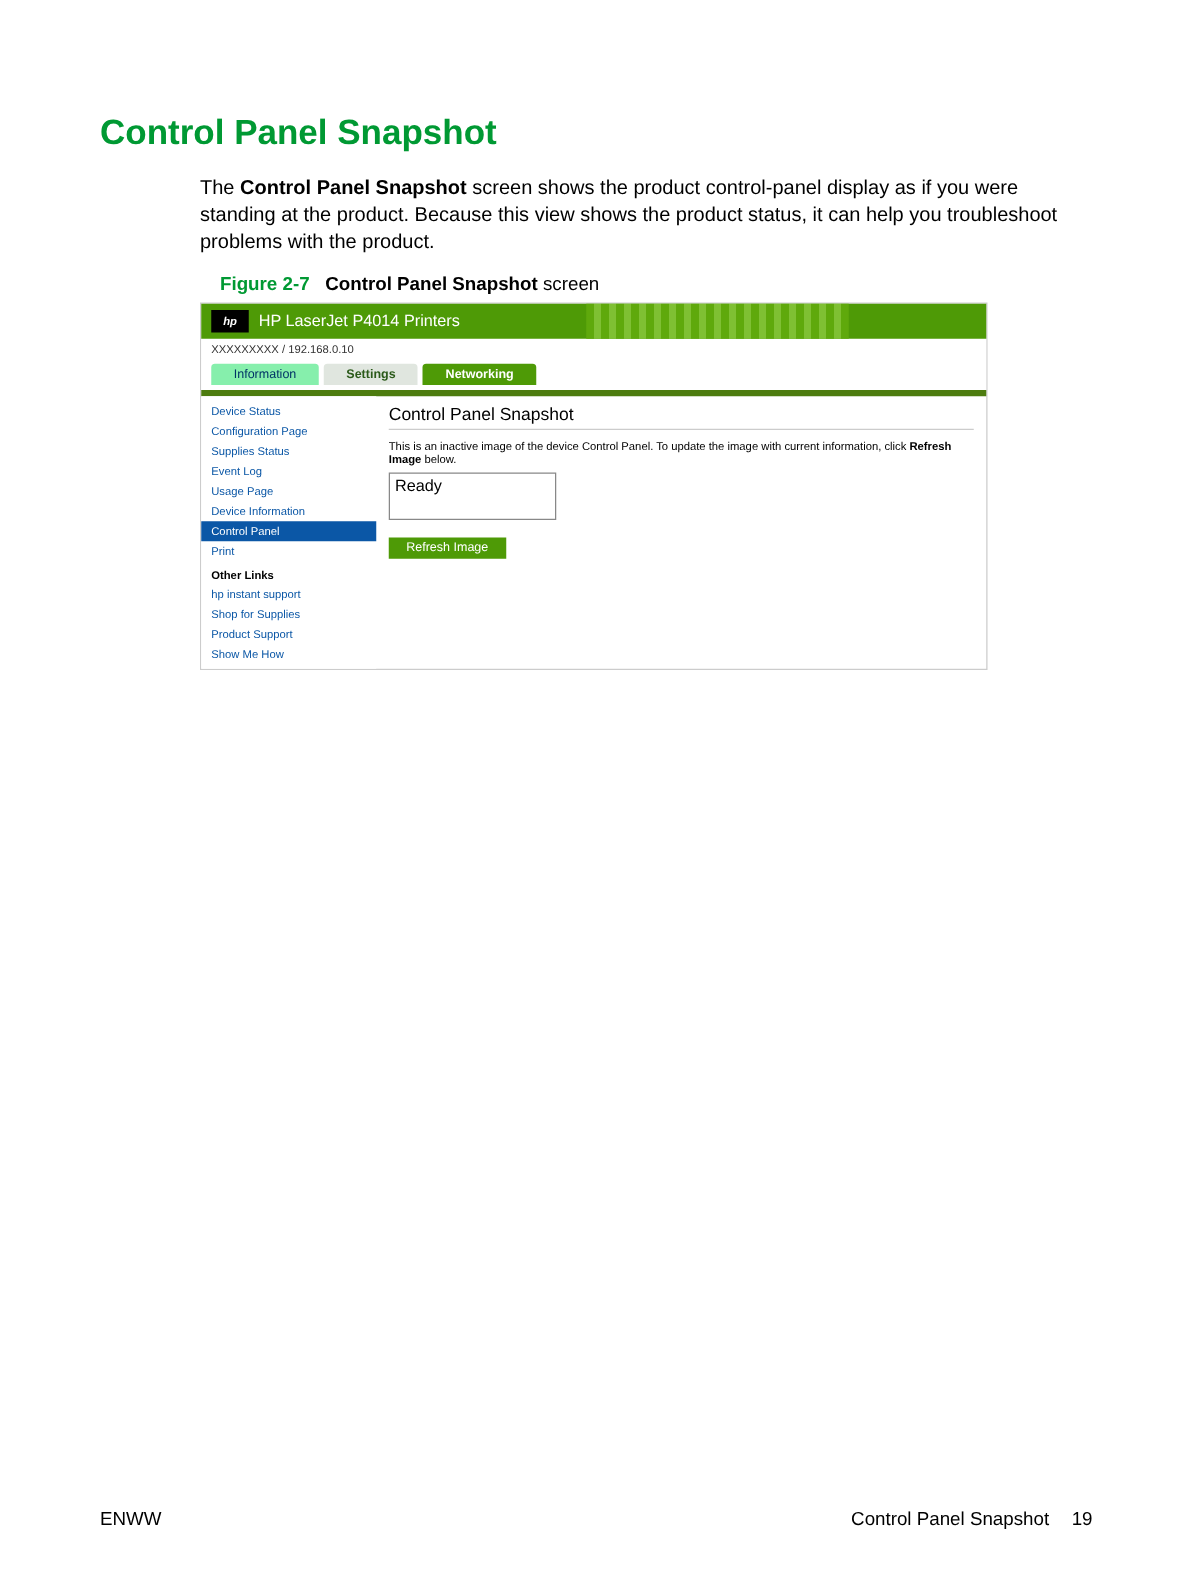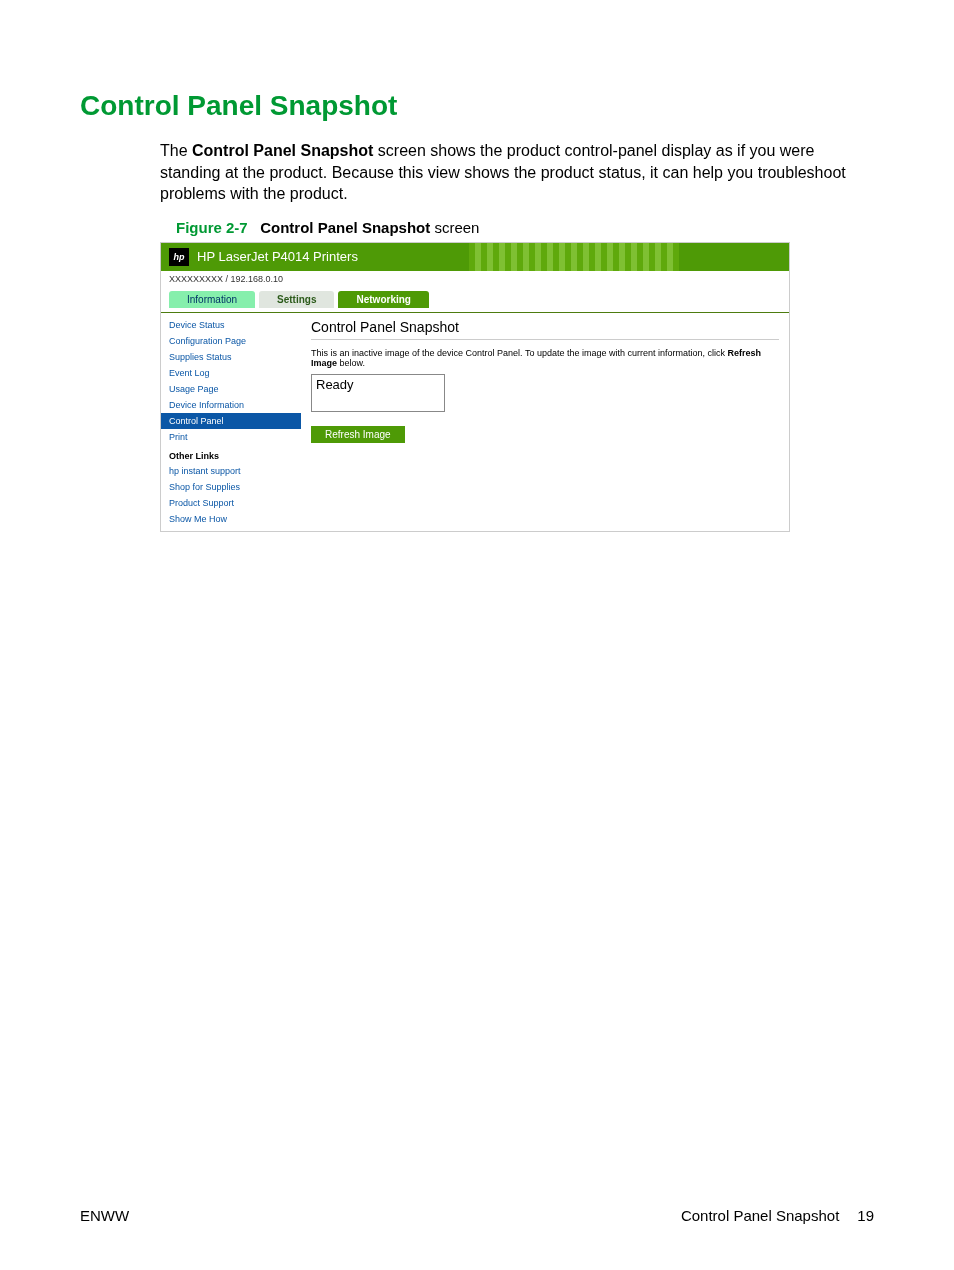--- a/index.html
+++ b/index.html
@@ -10,31 +10,31 @@
   .para { font-size: 16px; line-height: 1.35; margin-bottom: 14px; }
   .note-row { display: flex; align-items: flex-start; gap: 10px; margin-left: 50px; margin-bottom: 22px; }
   .note-icon svg { width: 20px; height: 20px; stroke: #444; fill: none; stroke-width: 1.4; }
   .note-label { color: #009933; font-weight: bold; font-size: 16px; margin-right: 6px; }
   .note-text { font-size: 16px; }
   .figure-caption { margin-left: 96px; font-size: 15px; margin-bottom: 6px; }
   .figure-caption .fig-num { color: #009933; font-weight: bold; }
   .figure-caption .fig-bold { font-weight: bold; }
   .screenshot-wrap { margin-left: 80px; width: 630px; border: 1px solid #ccc; font-size: 10px; background: #fff; }
   .ss-header { height: 28px; background: #4e9a06; display: flex; align-items: center; position: relative; }
-  .ss-hp-badge { width: 20px; height: 18px; background: #000; margin: 0 8px; display:flex; align-items:center; justify-content:center; }
+  .ss-hp-badge { width: 30px; height: 18px; background: #000; margin: 0 8px; display:flex; align-items:center; justify-content:center; }
   .ss-hp-badge span { color: #fff; font-size: 9px; font-style: italic; font-weight: bold; }
   .ss-title { color: #fff; font-size: 13px; }
   .ss-banner { position: absolute; right: 110px; top: 0; width: 210px; height: 28px; background: repeating-linear-gradient(90deg,#5fa90c,#5fa90c 6px,#7fc033 6px,#7fc033 12px); }
   .ss-addr { padding: 3px 8px; font-size: 9px; color: #333; background: #fff; }
   .ss-tabs { display: flex; gap: 4px; padding: 4px 8px; background: #fff; }
   .ss-tab { padding: 3px 18px; border-radius: 3px 3px 0 0; color: #003366; font-size: 10px; cursor: default; }
   .ss-tab.active { background: #e0e6df; color: #2b5a1a; font-weight: bold; }
   .ss-tab.plain { background: #86efac; }
   .ss-tab.net { background: #4e9a06; color: #fff; font-weight: bold; }
-  .ss-body { display: flex; border-top: 1px solid #4d7c0f; }
+  .ss-body { display: flex; border-top: 5px solid #4d7c0f; }
   .ss-side { width: 140px; background: #fff; padding: 4px 0; }
   .ss-side-item { padding: 3px 8px; color: #0b57a6; font-size: 9px; cursor: default; }
   .ss-side-item.selected { background: #0b57a6; color: #fff; }
   .ss-side-head { padding: 6px 8px 2px 8px; font-weight: bold; font-size: 9px; color:#000; }
   .ss-main { flex: 1; padding: 6px 10px 18px 10px; }
   .ss-main-title { font-size: 14px; margin-bottom: 8px; padding-bottom: 4px; border-bottom: 1px solid #ccc; width: 100%; }
   .ss-desc { font-size: 9px; margin-bottom: 6px; }
   .ss-display { width: 134px; height: 38px; border: 1px solid #888; padding: 2px 4px; font-size: 13px; background:#fff; margin-bottom: 14px; }
   .ss-btn { display: inline-block; background: #4e9a06; color: #fff; padding: 3px 14px; font-size: 10px; }
   .footer { position: absolute; bottom: 46px; left: 80px; right: 80px; display: flex; justify-content: space-between; font-size: 15px; color:#000; }

